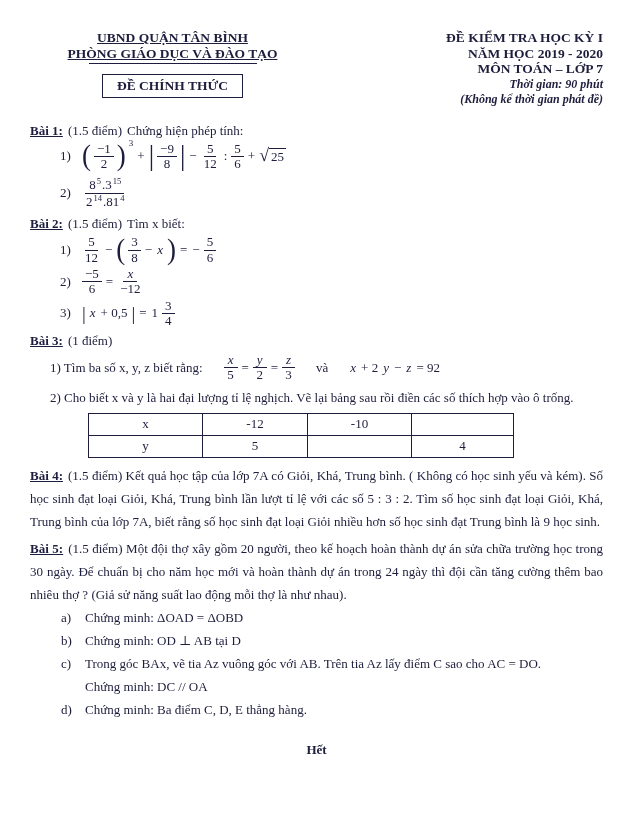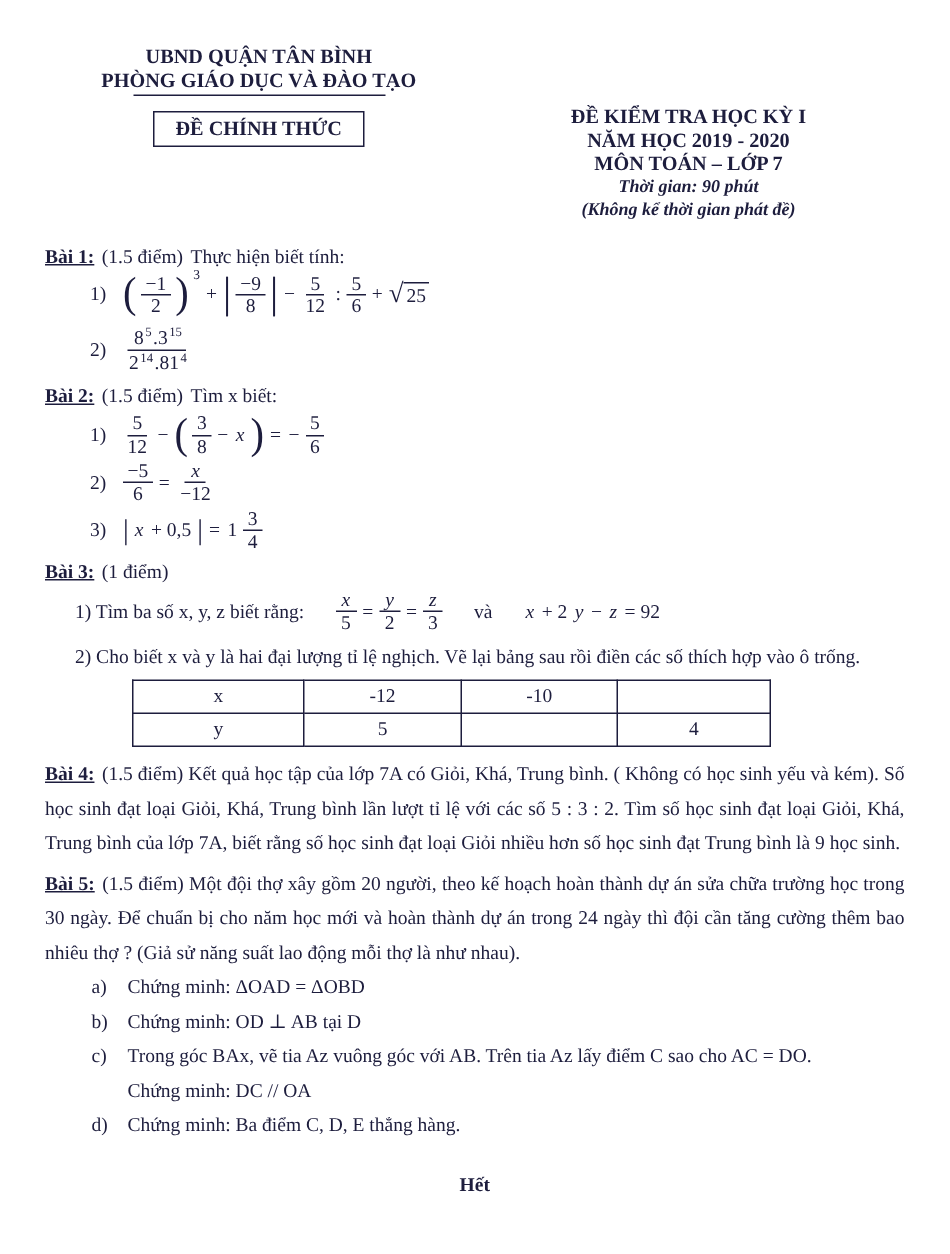--- a/index.html
+++ b/index.html
@@ -5,22 +5,22 @@
   html,body{margin:0;padding:0;background:#ffffff;}
   .page{
     position:relative;width:633px;height:836px;overflow:hidden;
     background:#ffffff;color:#1d1d3d;
     font-family:"Liberation Serif","DejaVu Serif",serif;
     font-size:13px;box-sizing:border-box;padding:30px 30px 0 30px;
   }
   
   .header{display:flex;align-items:flex-start;}
   .h-left{width:285px;text-align:center;}
-  .h-right{flex:1;text-align:center;margin-top:40px;}
-  .org{font-weight:bold;font-size:13.5px;line-height:15.5px;}
+  .h-right{flex:1;text-align:right;}
+  .org{font-weight:bold;font-size:13.5px;line-height:15.5px;text-decoration:underline;}
   .org-rule{width:168px;border-bottom:1.4px solid #1d1d3d;margin:2px auto 0 auto;}
   .stamp{display:inline-block;border:1.6px solid #1d1d3d;padding:3px 14px;
          font-weight:bold;font-size:13.5px;margin-top:10px;}
   .exam{font-weight:bold;font-size:13.5px;line-height:15.5px;}
   .exam-it{font-weight:bold;font-style:italic;font-size:12px;line-height:15.5px;}
   
   .bai{font-weight:bold;text-decoration:underline;}
   .shead{margin-top:10px;line-height:18px;}
   .shead .pts{margin-left:5px;}
   .shead .ttl{margin-left:5px;}
@@ -72,21 +72,21 @@
     <div class="h-right">
       <div class="exam">ĐỀ KIỂM TRA HỌC KỲ I</div>
       <div class="exam">NĂM HỌC 2019 - 2020</div>
       <div class="exam">MÔN TOÁN – LỚP 7</div>
       <div class="exam-it">Thời gian: 90 phút</div>
       <div class="exam-it">(Không kể thời gian phát đề)</div>
     </div>
   </div>
 
   <div class="shead" style="margin-top:14px;">
-    <span class="bai">Bài 1:</span><span class="pts">(1.5 điểm)</span><span class="ttl">Thực hiện  biết tính:</span>
+    <span class="bai">Bài 1:</span><span class="pts">(1.5 điểm)</span><span class="ttl">Chứng hiện  phép tính:</span>
   </div>
   <div class="mline">
     <span class="mno">1)</span>
     <span class="mexp">
         <span class="mb">(</span>
         <span class="mf">
           <span class="n">−1</span>
           <span class="d">2</span>
         </span>
         <span class="mb">)</span>

